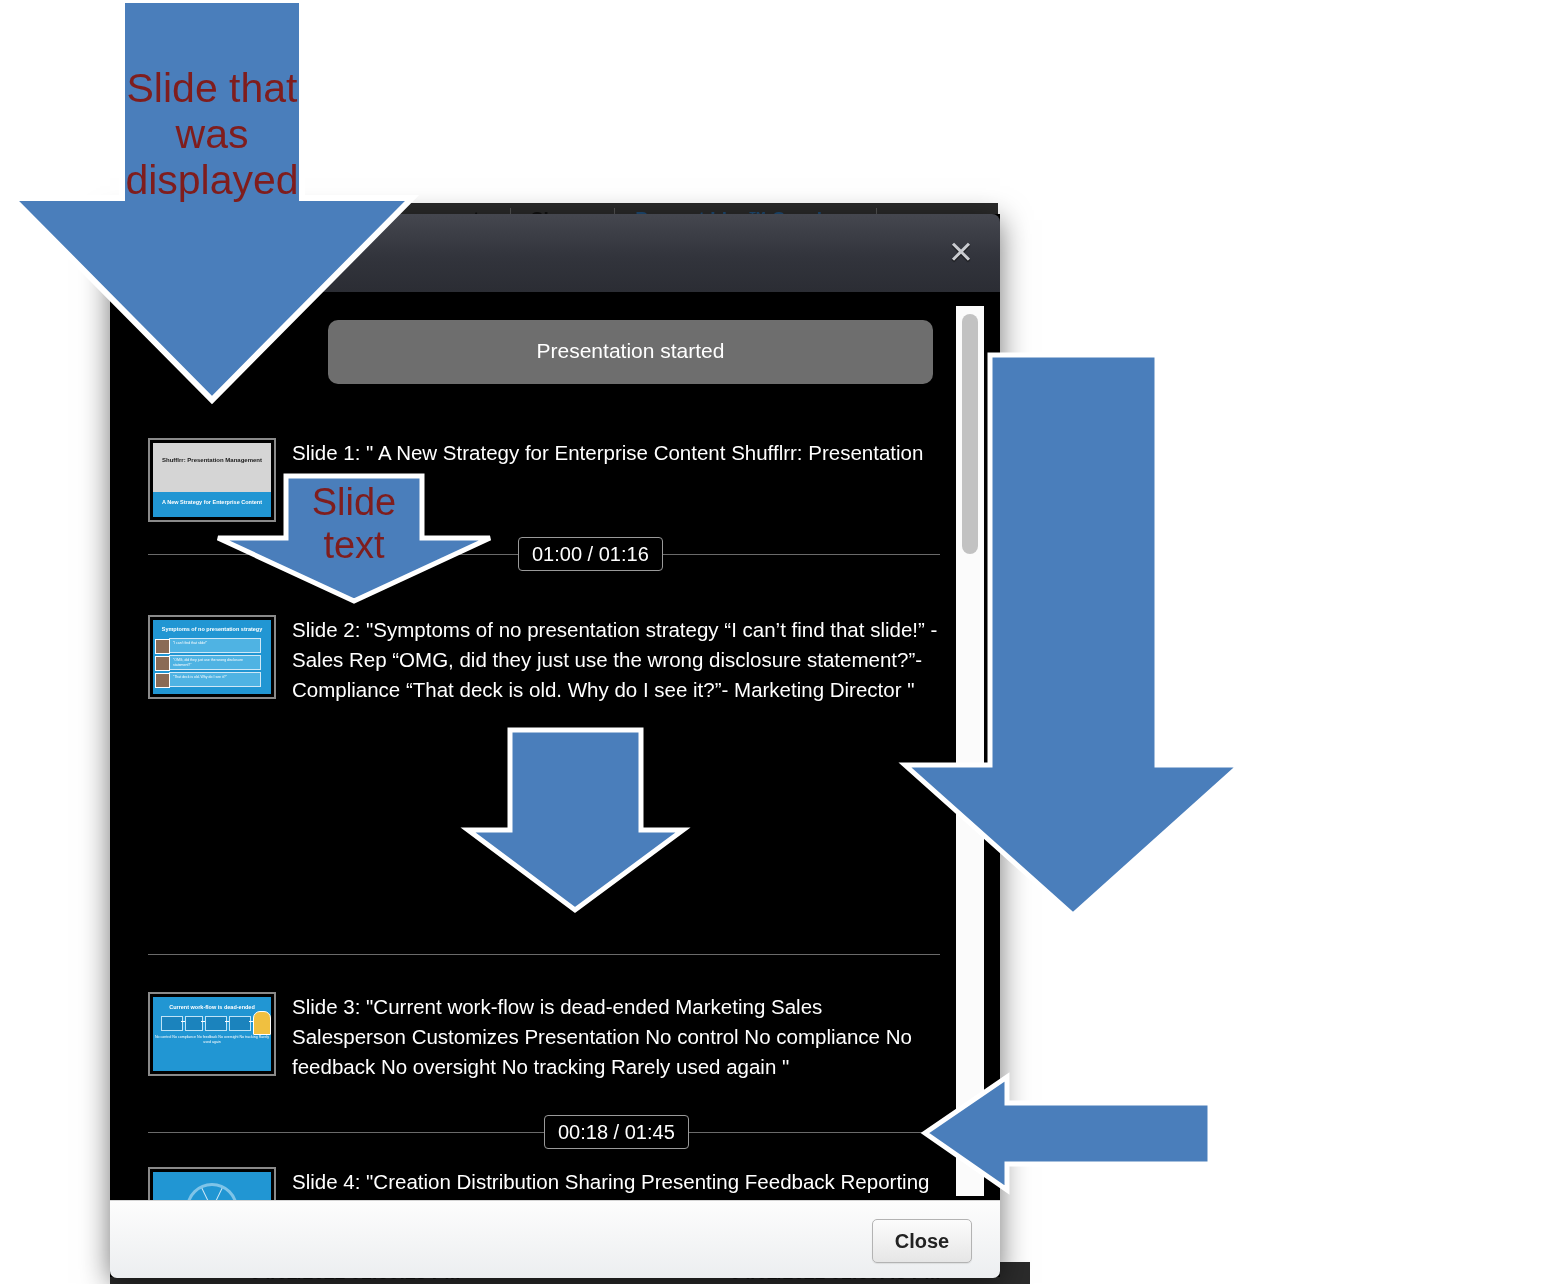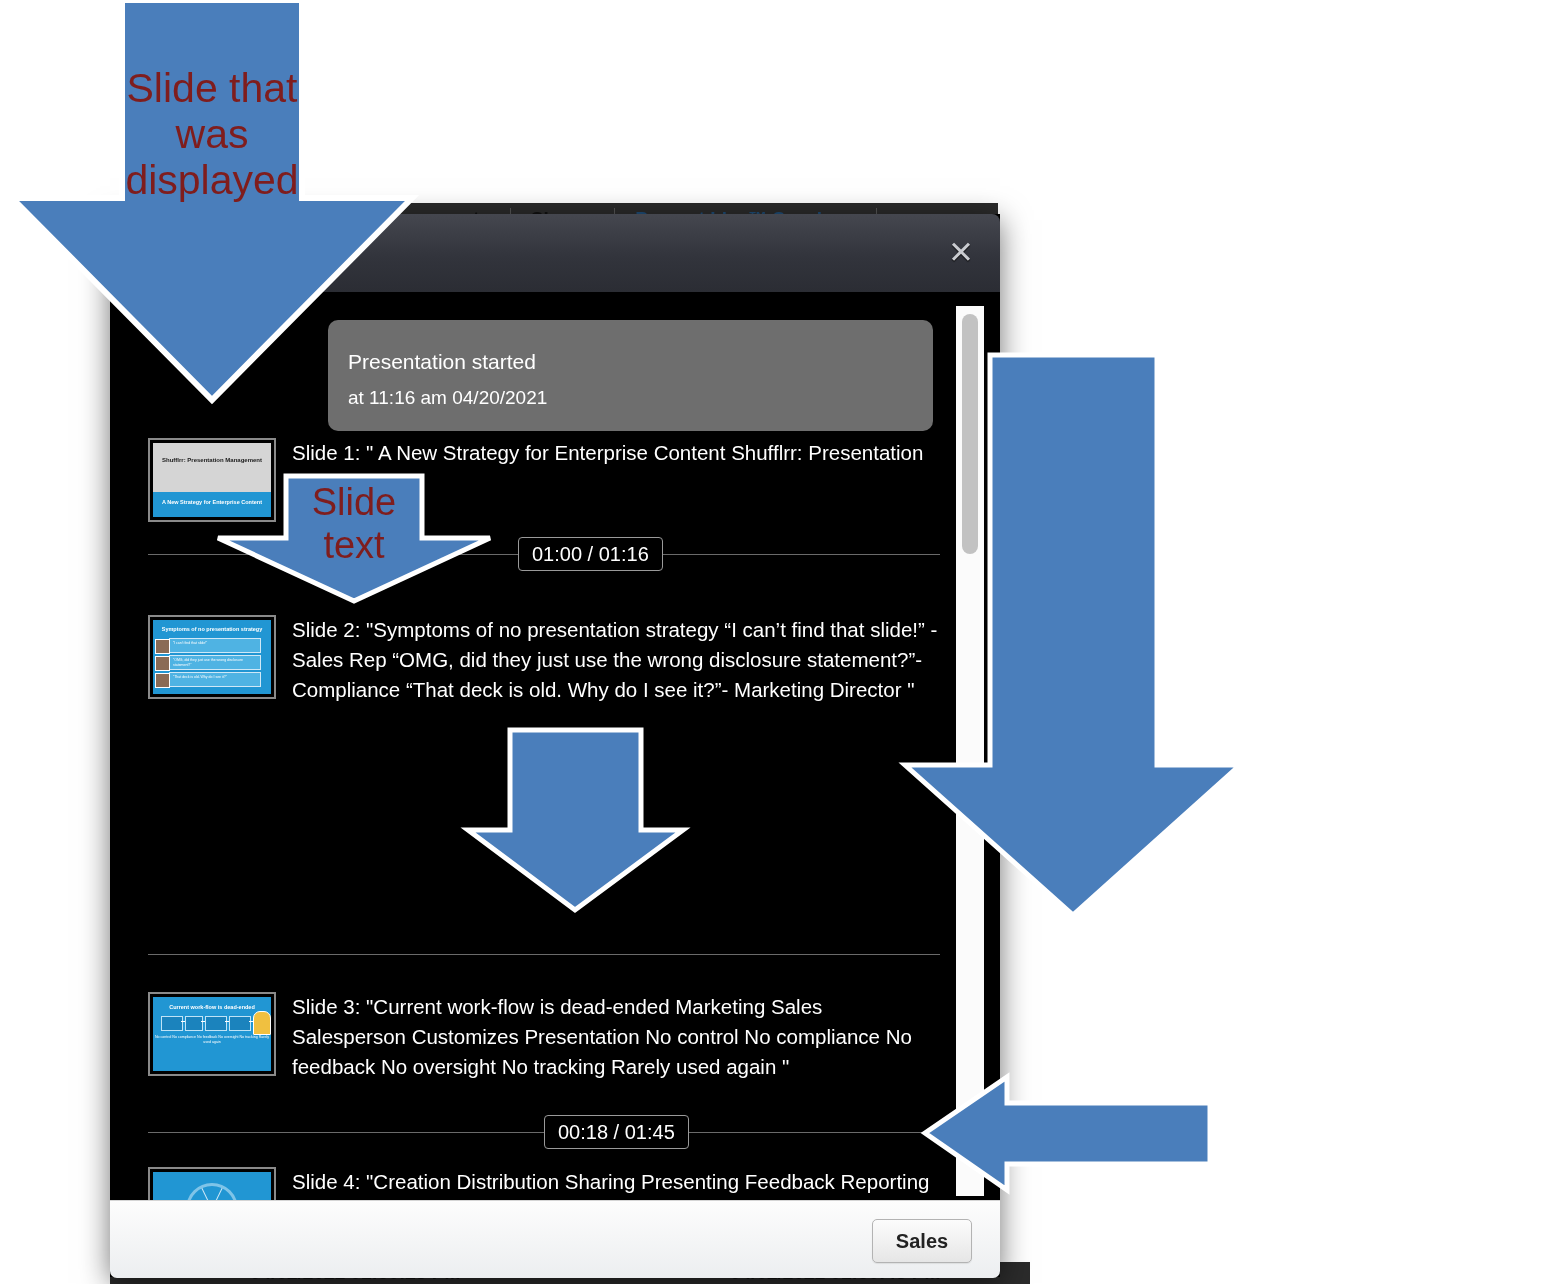--- a/index.html
+++ b/index.html
@@ -31,21 +31,21 @@
 
   #modal-body{position:absolute;left:0;top:78px;width:890px;height:908px;background:#000;overflow:hidden;}
 
   
   #scroll-area{position:absolute;left:0;top:0;width:890px;height:908px;}
   #scrollbar{position:absolute;right:16px;top:14px;width:28px;height:890px;background:#fbfbfb;}
   #scrollthumb{position:absolute;left:6px;top:8px;width:16px;height:240px;background:#c2c2c2;border-radius:8px;}
 
   
   .sysmsg{position:absolute;left:218px;top:28px;width:605px;background:#6e6e6e;border-radius:10px;
-          padding:27px 20px 18px 20px;box-sizing:border-box;text-align:left;color:#fff;}
+          padding:16px 20px 18px 20px;box-sizing:border-box;text-align:center;color:#fff;}
   .sysmsg .line1{font-size:21px;line-height:30px;}
   .sysmsg .line2{font-size:19px;line-height:30px;margin-top:6px;}
 
   
   .slide-row{position:absolute;left:0;width:830px;display:flex;align-items:flex-start;}
   .thumb{width:128px;height:84px;border:2px solid #8a8a8a;box-sizing:border-box;
          background:#000;flex:0 0 auto;margin-left:38px;padding:3px;}
   .thumb-inner{width:100%;height:100%;position:relative;overflow:hidden;}
   .slide-text{color:#ffffff;font-size:20.5px;line-height:30px;margin-left:16px;
               width:660px;word-wrap:break-word;}
@@ -137,21 +137,20 @@
 
   <div id="modal-body">
     <div id="scroll-area">
 
       <div id="scrollbar">
         <div id="scrollthumb"></div>
       </div>
 
       <div class="sysmsg">
         <div class="line1">Presentation started</div>
-        <div class="line2">at 11:16 am 04/20/2021</div>
       </div>
 
       <div class="slide-row" style="top:146px;">
         <div class="thumb">
           <div class="thumb-inner t1">
             <div class="title">Shufflrr: Presentation Management</div>
             <div class="band">
                 <span>A New Strategy for Enterprise Content</span>
               </div>
           </div>
@@ -217,21 +216,21 @@
 
           </div>
         </div>
         <div class="slide-text">Slide 4: "Creation Distribution Sharing Presenting Feedback Reporting Updating "</div>
       </div>
 
     </div>
   </div>
 
   <div id="modal-footer">
-    <button id="close-btn">Sales</button>
+    <button id="close-btn">Close</button>
   </div>
 </div>
 
 <div class="annot" id="annot-slide-displayed">
   <svg width="400" height="400" viewBox="0 0 400 400">
     <polygon points="110,0 290,0 290,198 400,198 200,400 0,198 110,198" fill="#4a7ebb" stroke="#ffffff" stroke-width="6"></polygon>
   </svg>
   <div class="lbl">Slide that<br>was<br>displayed</div>
 </div>
 

